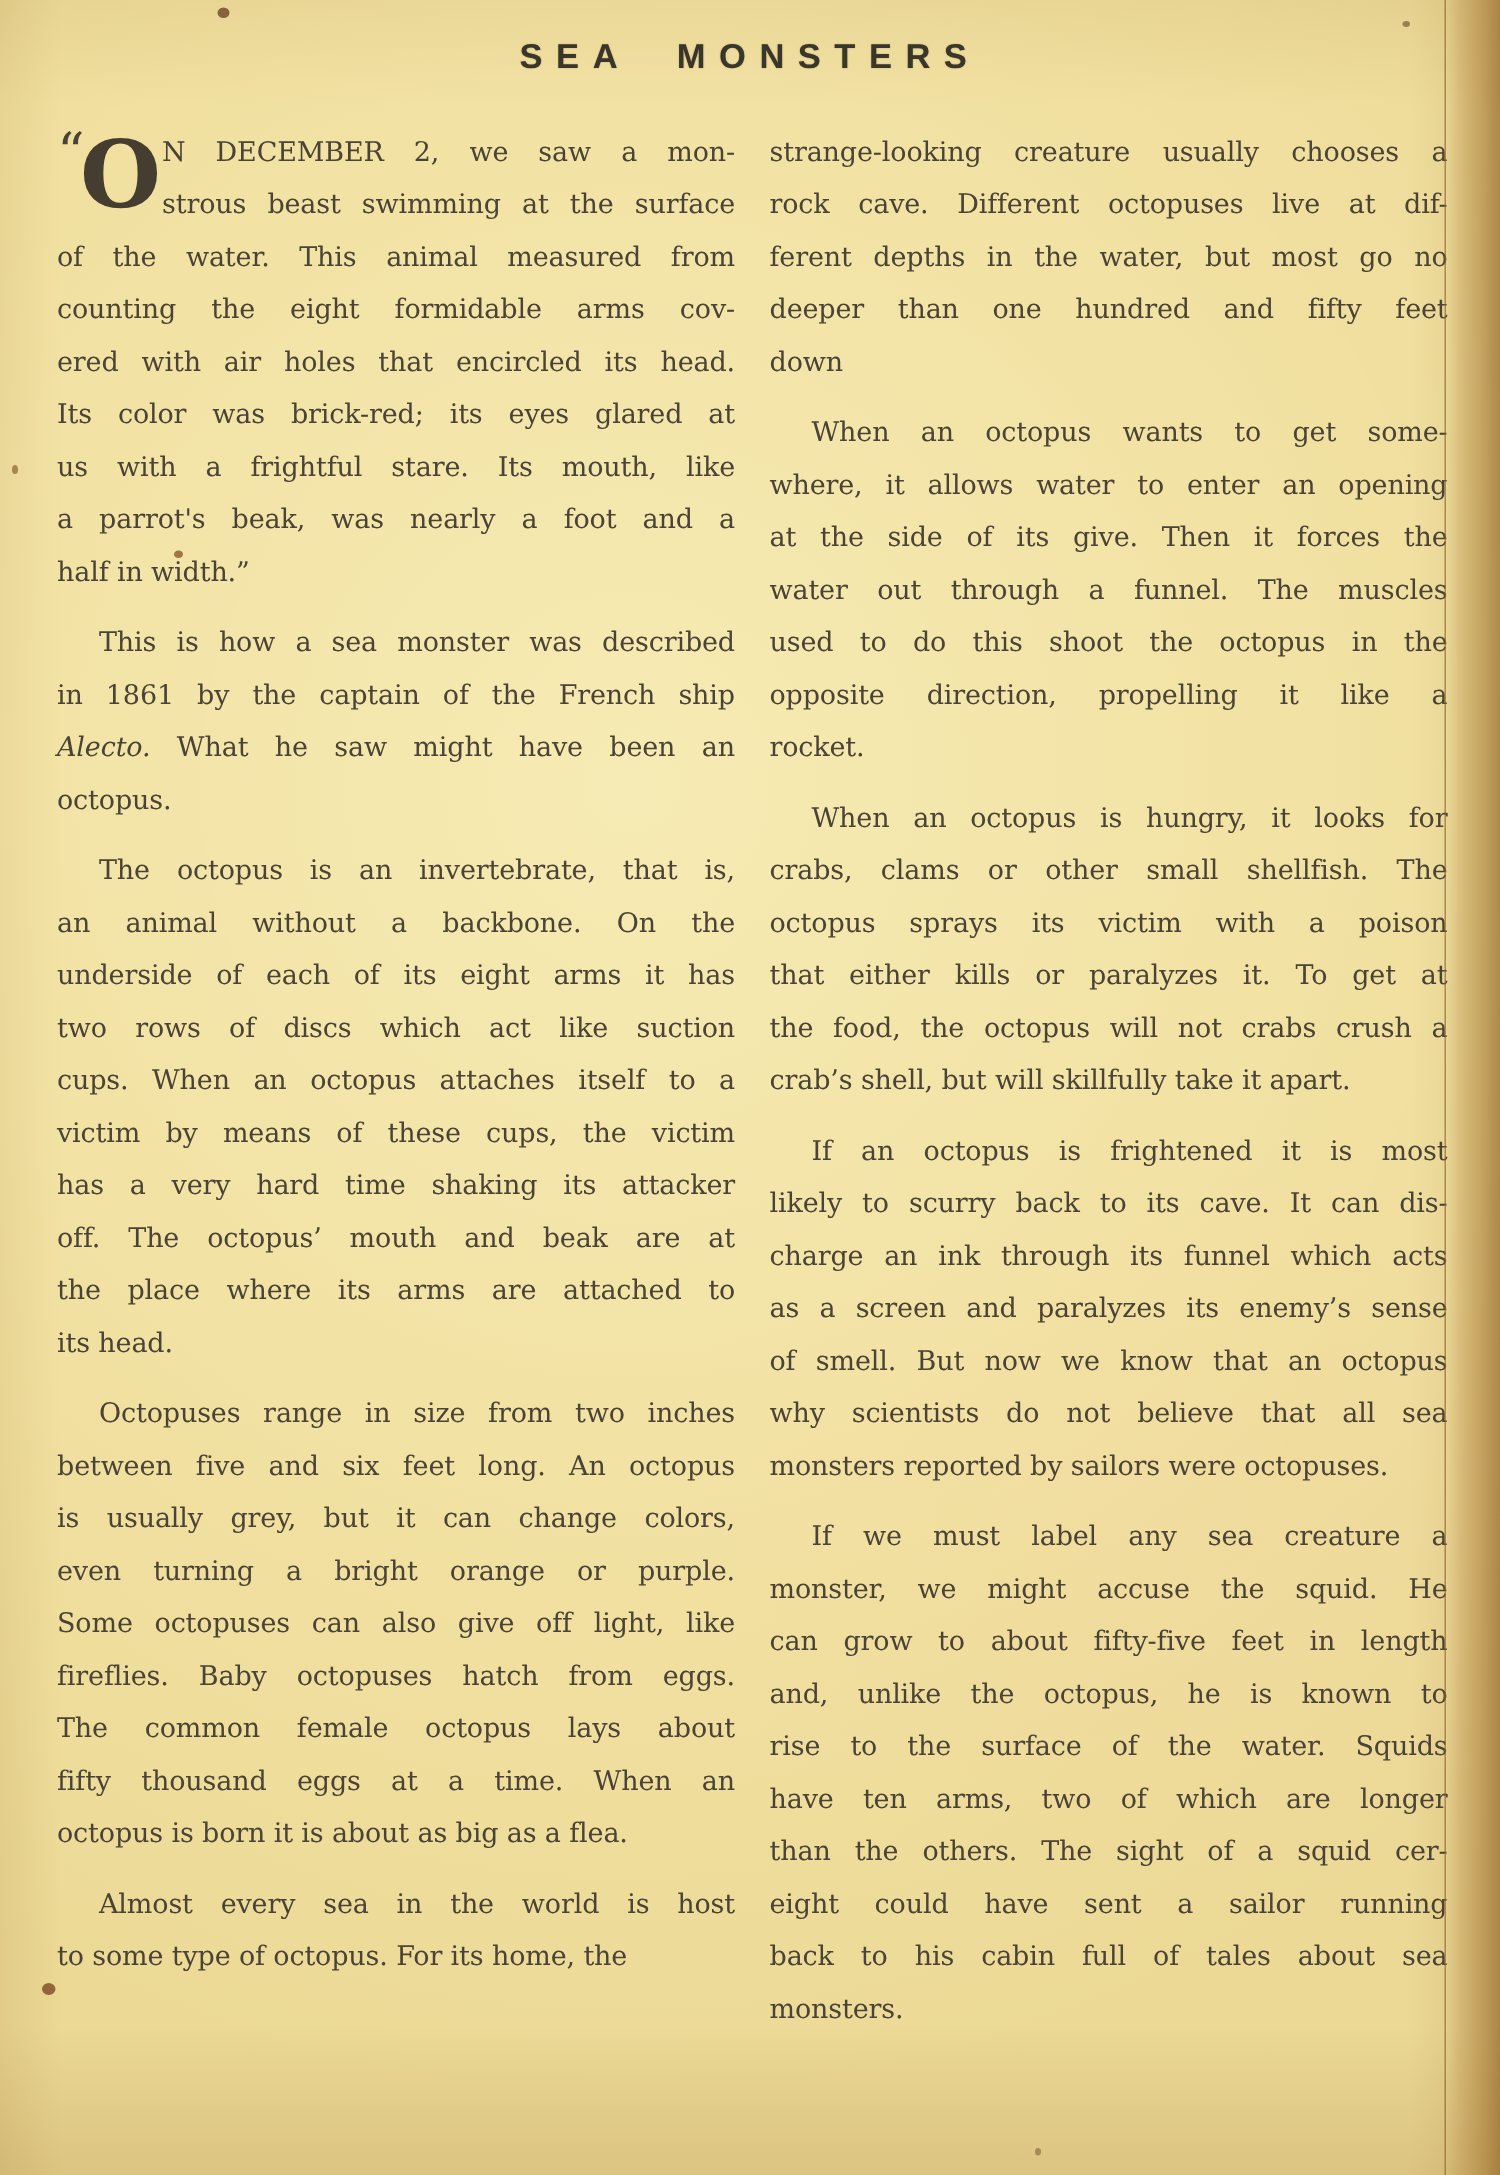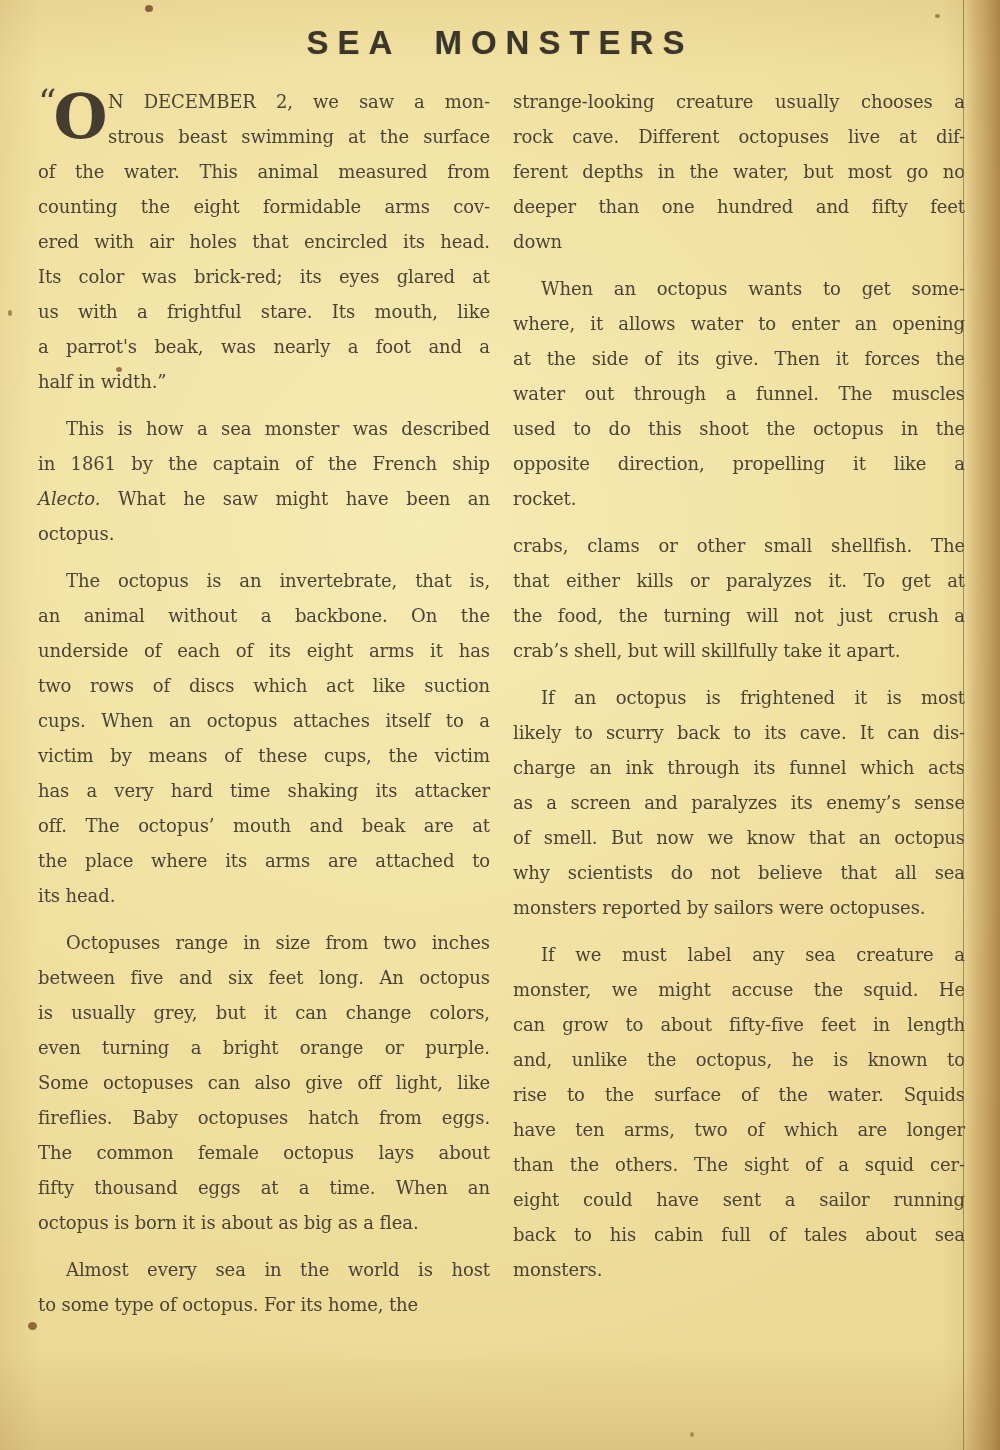--- a/index.html
+++ b/index.html
@@ -13,21 +13,21 @@
       radial-gradient(ellipse 60% 30% at 80% 70%, rgba(240,200,150,.18) 0%, rgba(0,0,0,0) 60%),
       linear-gradient(to bottom, rgba(170,130,60,.14) 0%, rgba(0,0,0,0) 5%, rgba(0,0,0,0) 93%, rgba(160,118,52,.22) 100%),
       linear-gradient(to right, rgba(170,130,60,.16) 0%, rgba(0,0,0,0) 4%, rgba(0,0,0,0) 94%, rgba(150,105,45,.22) 100%),
       radial-gradient(ellipse 145% 120% at 50% 45%, rgba(0,0,0,0) 62%, rgba(165,122,55,.22) 92%, rgba(140,96,38,.38) 100%);
     font-family:"DejaVu Serif", serif;
   }
   .title{
     position:absolute;top:24px;left:0;width:1000px;margin:0;
     text-align:center;
     font-family:"Liberation Sans", sans-serif;
-    font-weight:bold;font-size:33px;
+    font-weight:bold;font-size:23px;
     letter-spacing:9px;word-spacing:16px;
     color:#3b362a;
     text-shadow:0 0 1px rgba(59,54,42,.4);
   }
   .cols{
     position:absolute;top:84px;left:38px;
     display:flex;gap:23px;
   }
   .col{
     width:452px;flex:none;
@@ -127,23 +127,25 @@
         <div class="para">
           <div class="ln ind">When an octopus wants to get some-</div>
           <div class="ln">where, it allows water to enter an opening</div>
           <div class="ln">at the side of its give. Then it forces the</div>
           <div class="ln">water out through a funnel. The muscles</div>
           <div class="ln">used to do this shoot the octopus in the</div>
           <div class="ln">opposite direction, propelling it like a</div>
           <div class="ln last">rocket.</div>
         </div>
         <div class="para">
+          <div class="ln ind">When an octopus is hungry, it looks for</div>
           <div class="ln">crabs, clams or other small shellfish. The</div>
+          <div class="ln">octopus sprays its victim with a poison</div>
           <div class="ln">that either kills or paralyzes it. To get at</div>
-          <div class="ln">the food, the turning will not just crush a</div>
+          <div class="ln">the food, the octopus will not crabs crush a</div>
           <div class="ln last">crab’s shell, but will skillfully take it apart.</div>
         </div>
         <div class="para">
           <div class="ln ind">If an octopus is frightened it is most</div>
           <div class="ln">likely to scurry back to its cave. It can dis-</div>
           <div class="ln">charge an ink through its funnel which acts</div>
           <div class="ln">as a screen and paralyzes its enemy’s sense</div>
           <div class="ln">of smell. But now we know that an octopus</div>
           <div class="ln">why scientists do not believe that all sea</div>
           <div class="ln last">monsters reported by sailors were octopuses.</div>

